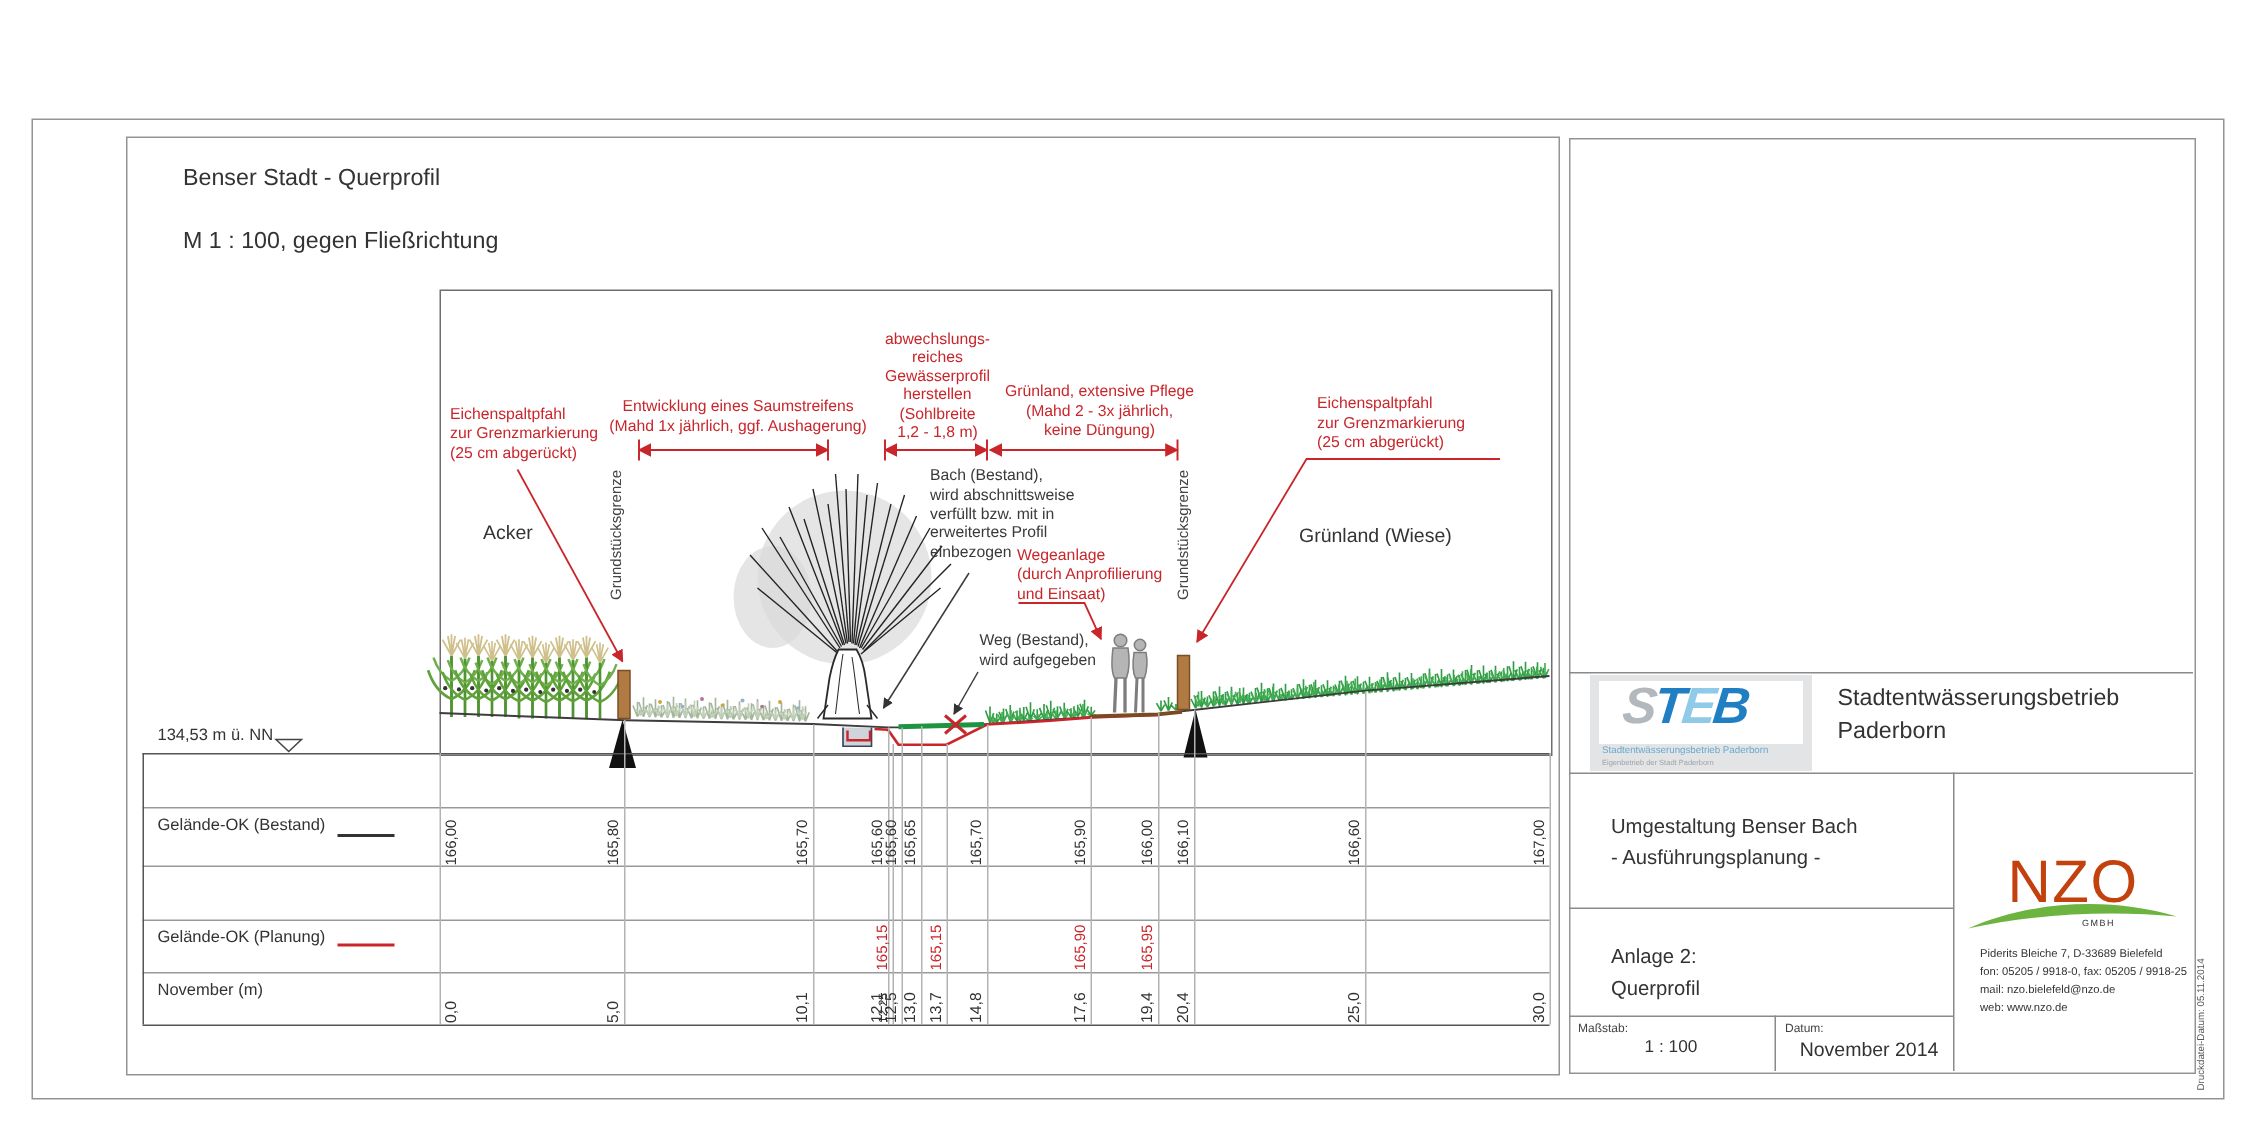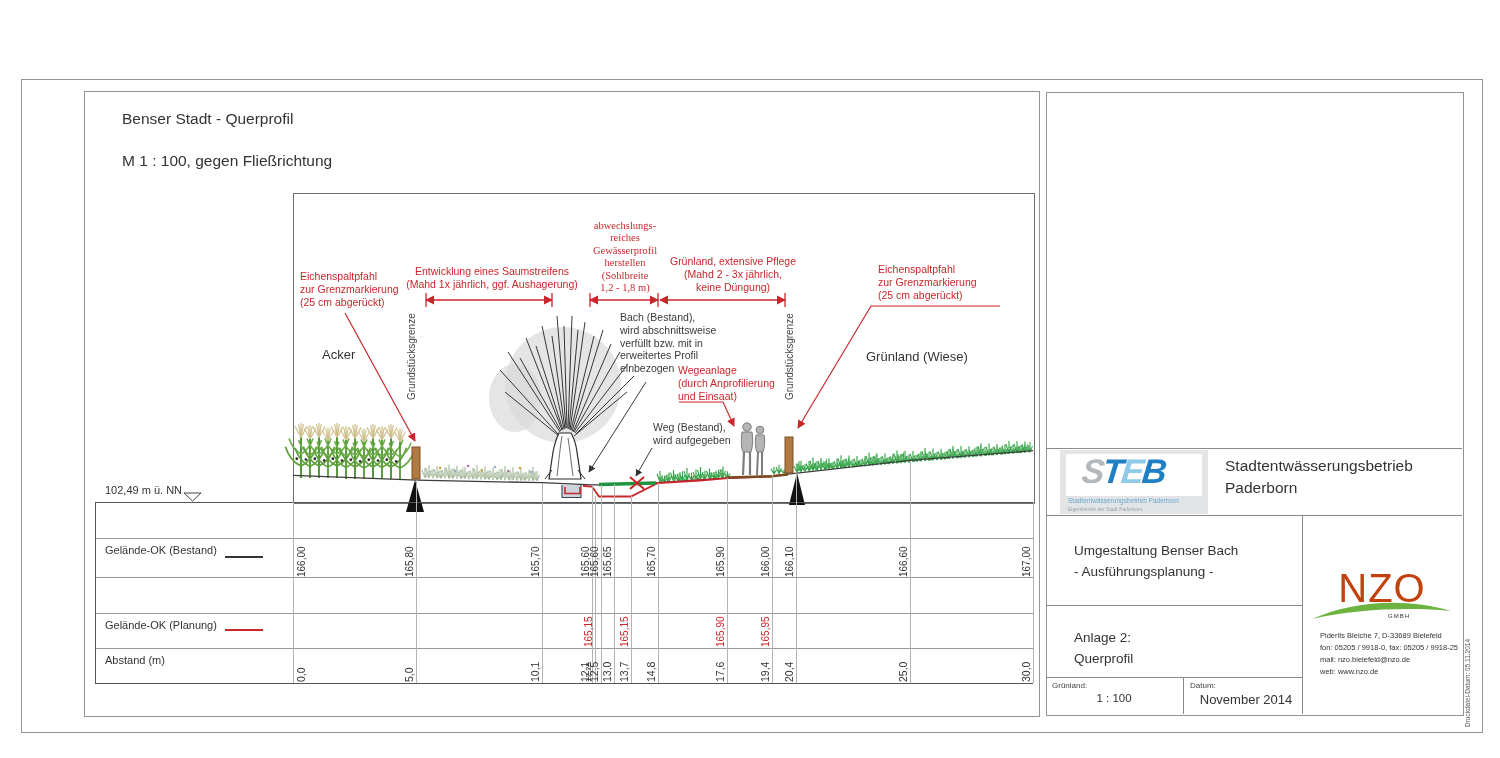--- a/index.html
+++ b/index.html
@@ -163,21 +163,21 @@
     <path d="M652,448 L636,476" stroke="#3a3a3a" stroke-width="1" fill="none" marker-end="url(#arB)"></path>
 
     <path d="M1312,619 C1355,600 1408,598 1451,611 C1408,607 1356,609 1312,619 Z" fill="#6cb33f"></path>
   </svg>
 
   <div class="ann red ml" style="left:300px;top:270px;">Eichenspaltpfahl
 zur Grenzmarkierung
 (25 cm abgerückt)</div>
   <div class="ann red ml cx" style="left:492px;top:265px;">Entwicklung eines Saumstreifens
 (Mahd 1x jährlich, ggf. Aushagerung)</div>
-  <div class="ann red ml cx" style="left:625px;top:220px;line-height:12.4px;font-family:Liberation Serif, serif;">abwechslungs-
+  <div class="ann red ml cx" style="left:625px;top:220px;line-height:12.4px;">abwechslungs-
 reiches
 Gewässerprofil
 herstellen
 (Sohlbreite
 1,2 - 1,8 m)</div>
   <div class="ann red ml cx" style="left:733px;top:255px;">Grünland, extensive Pflege
 (Mahd 2 - 3x jährlich,
 keine Düngung)</div>
   <div class="ann red ml" style="left:878px;top:263px;">Eichenspaltpfahl
 zur Grenzmarkierung
@@ -192,35 +192,35 @@
   <div class="ann red ml" style="left:678px;top:364px;">Wegeanlage
 (durch Anprofilierung
 und Einsaat)</div>
 
   <div class="txt" style="left:322px;top:347px;font-size:13px;">Acker</div>
   <div class="txt" style="left:866px;top:349px;font-size:13px;">Grünland (Wiese)</div>
 
   <div class="vrot" style="left:406px;top:400px;font-size:10px;color:#444;">Grundstücksgrenze</div>
   <div class="vrot" style="left:784px;top:400px;font-size:10px;color:#444;">Grundstücksgrenze</div>
 
-  <div class="txt" style="left:105px;top:484px;font-size:11px;">102,49 m ü. NN</div>
+  <div class="txt" style="left:105px;top:484px;font-size:11px;">134,53 m ü. NN</div>
 
   <div class="hl" style="left:95px;top:502px;width:938px;background:#555;"></div>
   <div class="hl" style="left:95px;top:538px;width:938px;background:#999;"></div>
   <div class="hl" style="left:95px;top:577px;width:938px;background:#999;"></div>
   <div class="hl" style="left:95px;top:613px;width:938px;background:#999;"></div>
   <div class="hl" style="left:95px;top:648px;width:938px;background:#999;"></div>
   <div class="hl" style="left:95px;top:683px;width:938px;background:#555;"></div>
   <div class="vl" style="left:95px;top:502px;height:181px;background:#555;"></div>
 
   <div class="legend" style="left:105px;top:544px;">Gelände-OK (Bestand)</div>
   <div class="abs" style="left:225px;top:556px;width:38px;height:2px;background:#333;"></div>
   <div class="legend" style="left:105px;top:619px;">Gelände-OK (Planung)</div>
   <div class="abs" style="left:225px;top:629px;width:38px;height:2px;background:#c9262b;"></div>
-  <div class="legend" style="left:105px;top:654px;">Abstand (m)</div>
+  <div class="legend" style="left:105px;top:654px;">November (m)</div>
 
   <div class="hl" style="left:1046px;top:448px;width:416px;"></div>
   <div class="hl" style="left:1046px;top:515px;width:416px;"></div>
   <div class="hl" style="left:1046px;top:605px;width:256px;"></div>
   <div class="hl" style="left:1046px;top:677px;width:256px;"></div>
   <div class="vl" style="left:1302px;top:515px;height:199px;"></div>
   <div class="vl" style="left:1183px;top:677px;height:37px;"></div>
 
   <div class="abs" style="left:1060px;top:450px;width:148px;height:64px;background:#e2e4e6;">
     <div class="abs" style="left:6px;top:4px;width:136px;height:42px;background:#fff;"></div>
@@ -231,21 +231,21 @@
     <div class="abs" style="left:8px;top:56px;font-size:5px;color:#a0a4a8;white-space:nowrap;">Eigenbetrieb der Stadt Paderborn</div>
   </div>
   <div class="abs ml" style="left:1074px;top:540px;font-size:13.5px;line-height:21px;">Umgestaltung Benser Bach
 - Ausführungsplanung -</div>
 
   <div class="abs ml" style="left:1225px;top:455px;font-size:15.5px;line-height:22px;color:#333;">Stadtentwässerungsbetrieb
 Paderborn</div>
   <div class="abs ml" style="left:1074px;top:627px;font-size:13.5px;line-height:21px;">Anlage 2:
 Querprofil</div>
 
-  <div class="txt" style="left:1052px;top:681px;font-size:8px;color:#444;">Grünland:</div>
+  <div class="txt" style="left:1052px;top:681px;font-size:8px;color:#444;">Maßstab:</div>
   <div class="txt cx" style="left:1114px;top:692px;font-size:11.5px;">1 : 100</div>
   <div class="txt" style="left:1190px;top:681px;font-size:8px;color:#444;">Datum:</div>
   <div class="txt cx" style="left:1246px;top:692px;font-size:13px;text-align:center;">November 2014</div>
 
   <div class="txt cx" style="left:1382px;top:566px;font-size:40px;color:#c2410c;letter-spacing:1px;">NZO</div>
   <div class="txt" style="left:1388px;top:613px;font-size:6px;color:#333;letter-spacing:1px;">GMBH</div>
   <div class="abs ml" style="left:1320px;top:630px;font-size:7.5px;line-height:12px;color:#333;">Piderits Bleiche 7, D-33689 Bielefeld
 fon: 05205 / 9918-0, fax: 05205 / 9918-25
 mail: nzo.bielefeld@nzo.de
 web: www.nzo.de</div>

